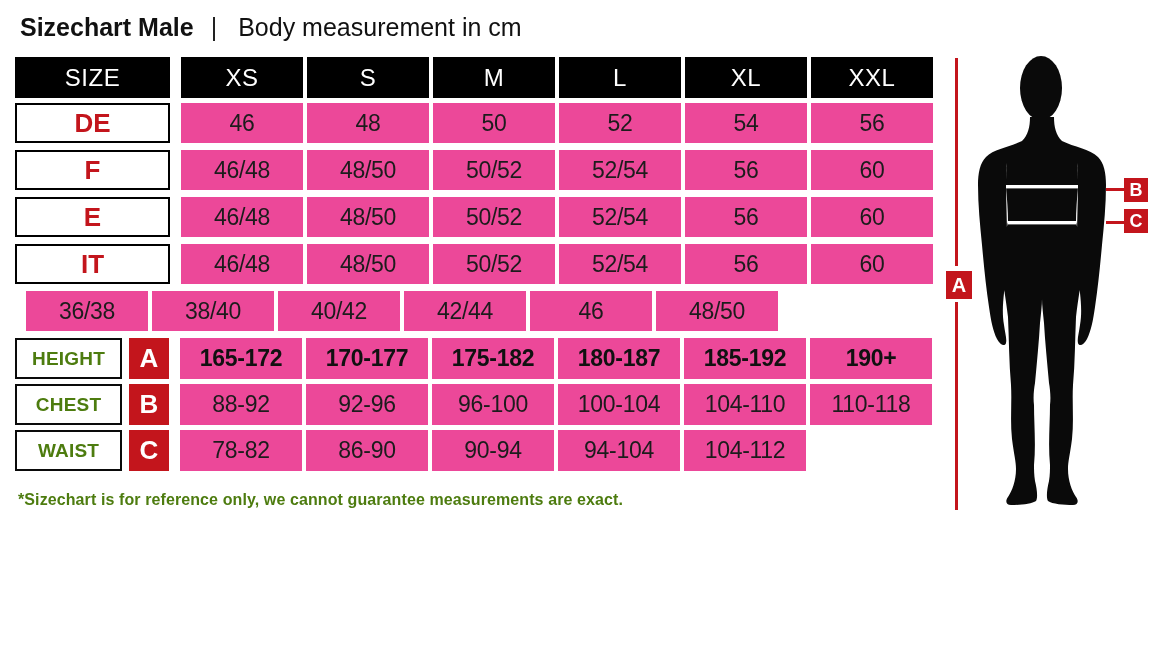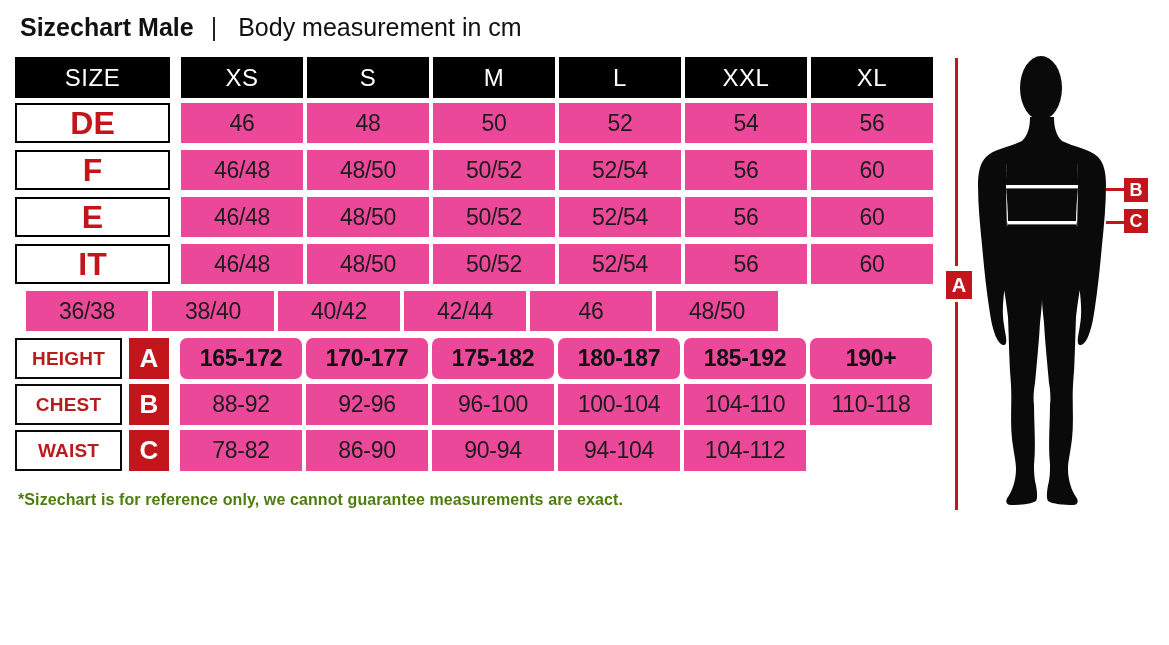--- a/index.html
+++ b/index.html
@@ -51,35 +51,35 @@
     color: #fff;
     font-size: 24px;
     letter-spacing: 0.5px;
   }
   .value-cell {
     background: #ec4899;
     color: #1c1c1c;
     font-size: 23px;
     letter-spacing: -0.3px;
   }
-  .values-bold .value-cell { font-weight: 700; color: #111; border-radius: 7px; }
+  .values-bold .value-cell { font-weight: 700; color: #111; }
 
   .region-label {
     width: 155px;
     border: 2px solid #000;
     background: #fff;
     color: #c3151c;
     font-weight: 700;
-    font-size: 32px;
+    font-size: 26px;
   }
   .measure-label {
     width: 107px;
     border: 2px solid #0a0a0a;
     background: #fff;
-    color: #b91c1c;
+    color: #4d7c0f;
     font-weight: 700;
     font-size: 19px;
     letter-spacing: 0.2px;
   }
   .marker-badge {
     width: 40px;
     margin-left: 7px;
     background: #c3151c;
     color: #fff;
     font-weight: 700;
@@ -144,22 +144,22 @@
   </div>
 
   <div class="sizetable">
 
     <div class="row header-row">
       <div class="cell label-col header-cell">SIZE</div>
       <div class="cell size-col first header-cell">XS</div>
       <div class="cell size-col header-cell">S</div>
       <div class="cell size-col header-cell">M</div>
       <div class="cell size-col header-cell">L</div>
+      <div class="cell size-col header-cell">XL</div>
       <div class="cell size-col header-cell">XXL</div>
-      <div class="cell size-col header-cell">XL</div>
     </div>
 
     <div class="row region-row">
       <div class="cell region-label">DE</div>
       <div class="cell size-col first value-cell">46</div>
       <div class="cell size-col value-cell">48</div>
       <div class="cell size-col value-cell">50</div>
       <div class="cell size-col value-cell">52</div>
       <div class="cell size-col value-cell">54</div>
       <div class="cell size-col value-cell">56</div>

